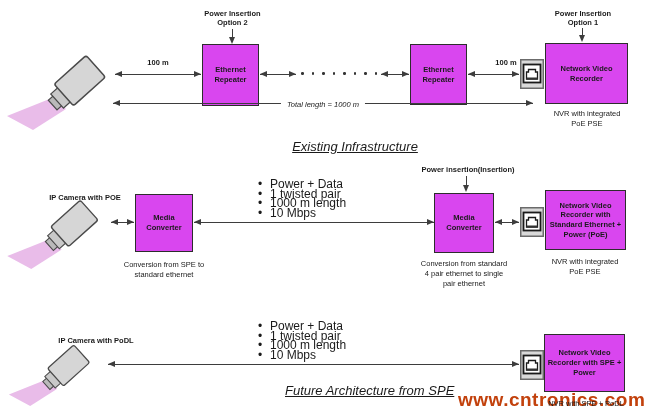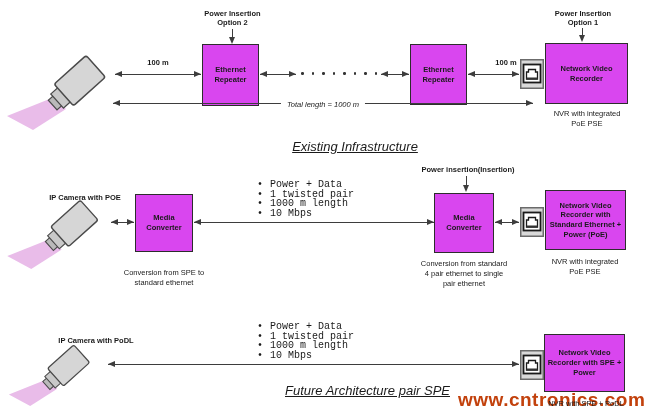--- a/index.html
+++ b/index.html
@@ -32,21 +32,21 @@
   .varr { position:absolute; width:0; border-left:1px solid #3d3d3d; }
   .varr::after {
     content:""; position:absolute; bottom:-6px; left:-4px; width:0; height:0;
     border-left:3.5px solid transparent; border-right:3.5px solid transparent;
     border-top:7px solid #3d3d3d;
   }
   
   .dotrow { position:absolute; display:flex; gap:8px; align-items:center; }
   .dotrow i { width:2.5px; height:2.5px; background:#333; border-radius:50%; }
   
-  .specs { position:absolute; font-size:10px;font-family:Liberation Mono, monospace; }
+  .specs { position:absolute; font-size:12px; }
   .spec-row { display:flex; line-height:9.5px; }
   .spec-bullet { width:20px; text-align:center; }
   .spec-bullet::before { content:"•"; }
   .spec-text { text-align:left; }
   .icon { position:absolute; }
   .watermark {
     position:absolute; font-size:19px; font-weight:bold; letter-spacing:0.5px;
     color:#c2410c; z-index:1; white-space:nowrap;
   }
   .over { z-index:2; }
@@ -125,21 +125,21 @@
       <rect x="37" y="23" width="7" height="13" fill="#b9b9b9" stroke="#4a4a4a" stroke-width="1.2"></rect>
       <rect x="43" y="20" width="10" height="19" fill="#c9c9c9" stroke="#4a4a4a" stroke-width="1.2"></rect>
       <rect x="52" y="15" width="43" height="29" rx="2.5" fill="#d6d6d6" stroke="#4a4a4a" stroke-width="1.5"></rect>
     </g>
   </svg>
 
   <div class="arr dbl" style="left:111px; top:222px; width:23px;"></div>
 
   <div class="box" style="left:135px; top:194px; width:58px; height:58px;">Media
 Converter</div>
-  <div class="caption" style="left:117px; top:268px; width:94px;">Conversion from SPE to
+  <div class="caption" style="left:117px; top:260px; width:94px;">Conversion from SPE to
 standard ethernet</div>
 
   <div class="specs" style="left:250px; top:180px;">
     <div class="spec-row">
       <span class="spec-bullet"></span>
       <span class="spec-text">Power + Data</span>
     </div>
     <div class="spec-row">
       <span class="spec-bullet"></span>
       <span class="spec-text">1 twisted pair</span>
@@ -219,17 +219,17 @@
     <rect x="3.5" y="5.5" width="17" height="18" fill="#fff" stroke="#1a1a1a" stroke-width="1.8"></rect>
     <path d="M6.5,20 L6.5,13 L8.5,13 L8.5,10.5 L15.5,10.5 L15.5,13 L17.5,13 L17.5,20 Z" fill="#fff" stroke="#1a1a1a" stroke-width="1.3"></path>
     <rect x="6.5" y="18.5" width="11" height="2" fill="#333"></rect>
   </svg>
 
   <div class="box" style="left:544px; top:334px; width:81px; height:58px;">Network Video
 Recorder with SPE +
 Power</div>
   <div class="caption over" style="left:543px; top:399px; width:86px;">NVR with SPE + PoDL</div>
 
-  <div class="sect" style="left:285px; top:383px; width:155px;">Future Architecture pair SPE</div>
+  <div class="sect" style="left:285px; top:383px; width:155px;">Future Architecture from SPE</div>
 
   <div class="watermark" style="left:458px; top:389px;">www.cntronics.com</div>
 
 </div>
 
 </body></html>

